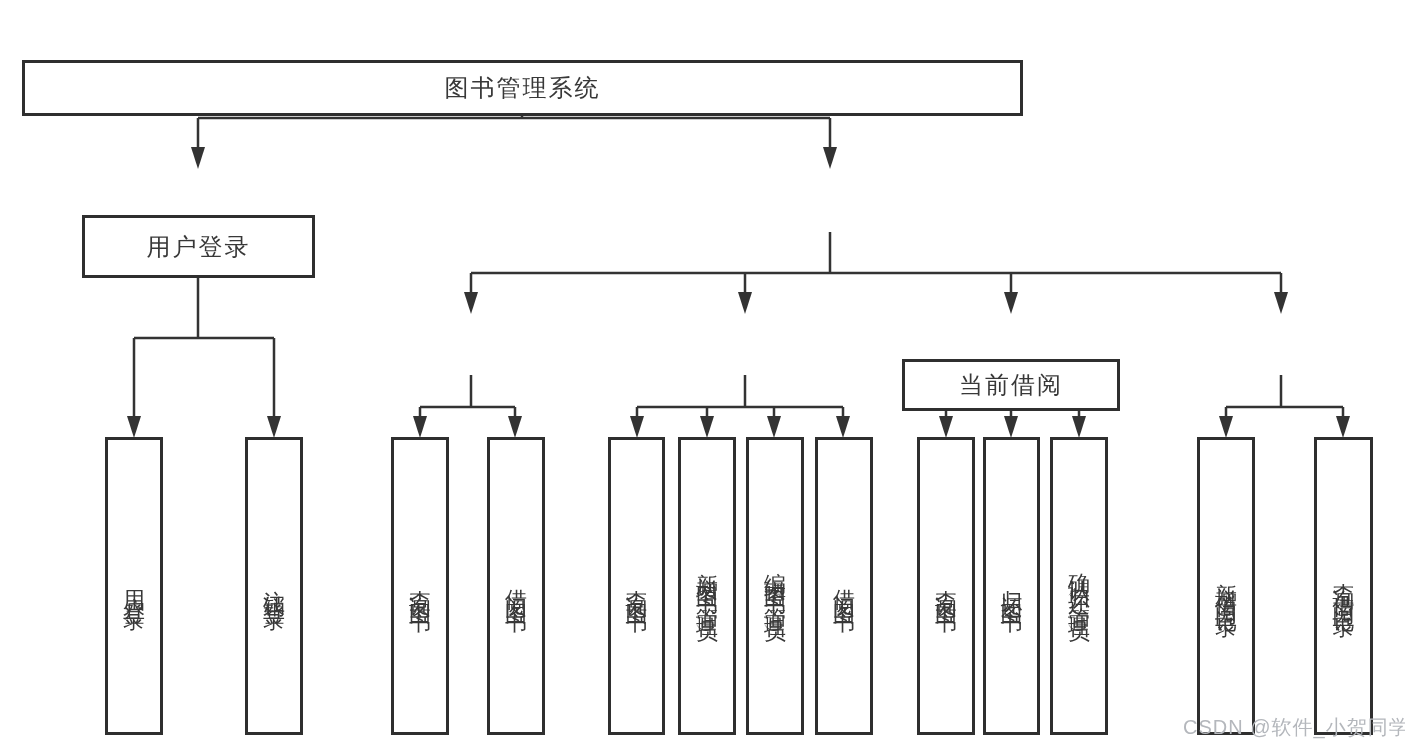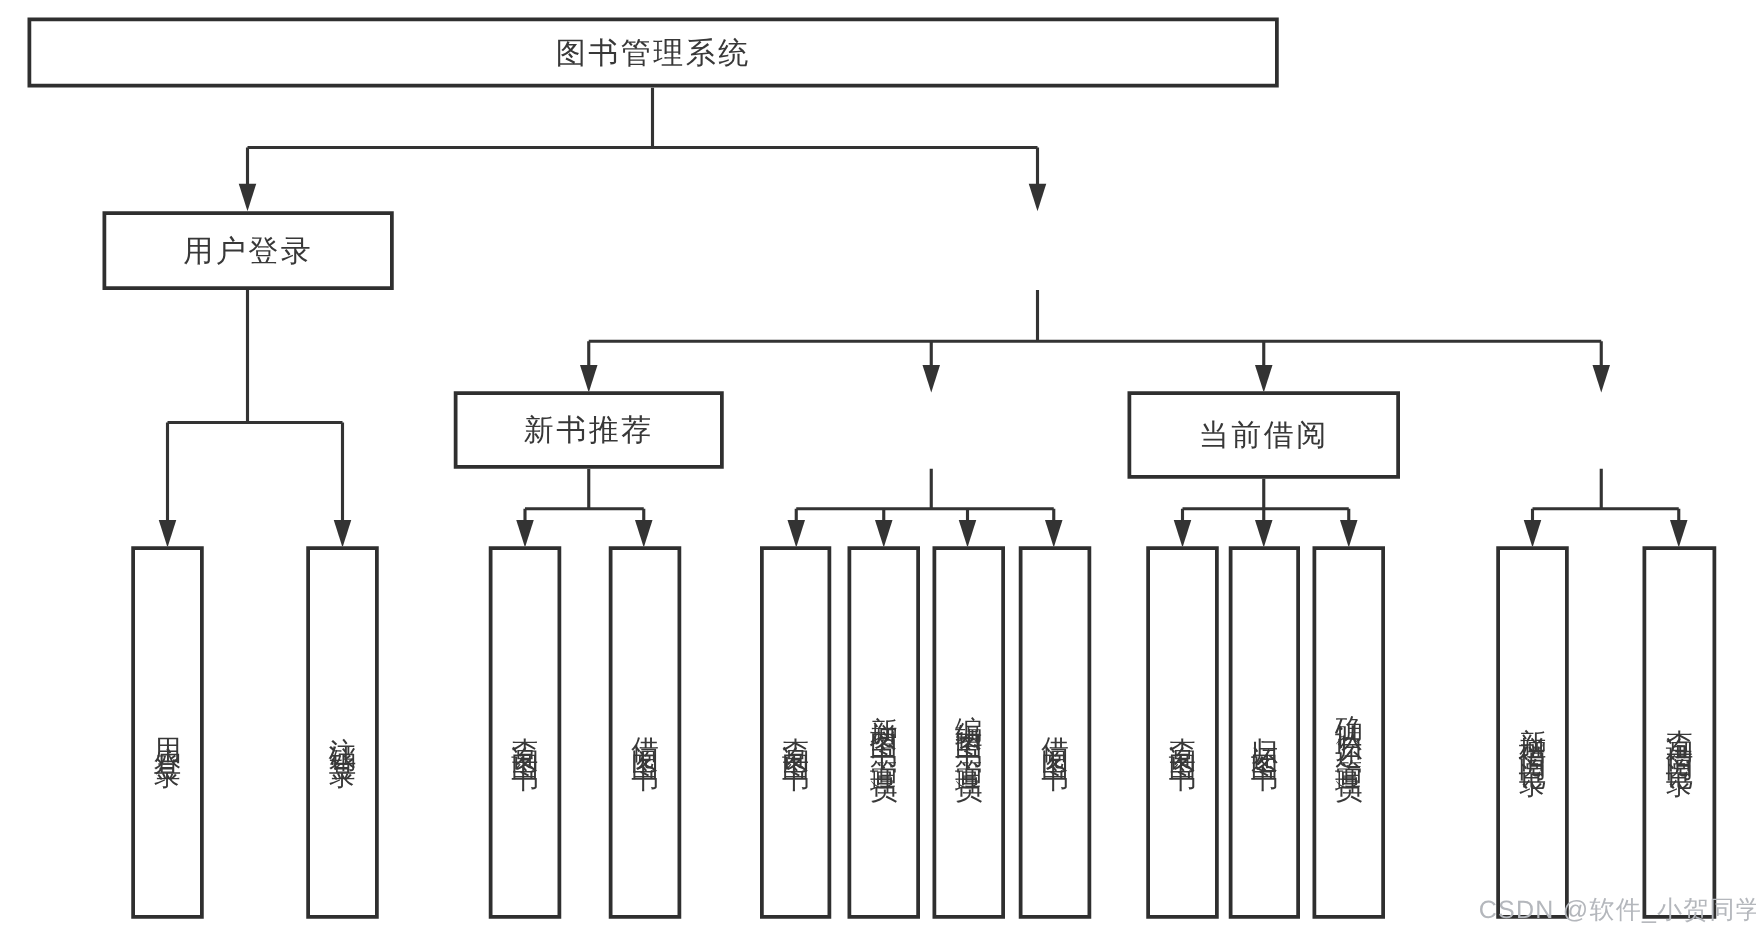--- a/index.html
+++ b/index.html
@@ -24,21 +24,21 @@
   .node{
     position:absolute;
     box-sizing:border-box;
     background:var(--fill);
     border:3px solid var(--border);
     color:var(--text);
     display:flex;align-items:center;justify-content:center;
     z-index:1;
     text-align:center;
   }
-  .h{font-size:24px;letter-spacing:2px;white-space:nowrap;}
+  .h{font-size:24px;letter-spacing:2px;white-space:nowrap;margin-top:46px;}
   .v{
     writing-mode:vertical-rl;
     text-orientation:mixed;
     font-size:22px;
     letter-spacing:7px;
     line-height:1.1;
   }
   .watermark{
     position:absolute;
     left:1183px;top:714px;
@@ -87,22 +87,21 @@
 
     <path d="M1281 375 V407 M1226 407 H1343 M1226 407 V419 M1343 407 V419"></path>
     <polygon points="1219,416 1233,416 1226,438"></polygon>
     <polygon points="1336,416 1350,416 1343,438"></polygon>
   </svg>
 
   <div class="node h" style="left:22px;top:14px;width:1001px;height:56px">图书管理系统</div>
 
   <div class="node h" style="left:82px;top:169px;width:233px;height:63px">用户登录</div>
 
-  <div class="node h" style="left:363px;top:313px;width:216px;height:62px">新书推荐</div>
-  <div class="node h" style="left:902px;top:313px;width:218px;height:70px">当前借阅</div>
+  <div class="node h" style="left:902px;top:313px;width:218px;height:52px">当前借阅</div>
 
   <div class="node v" style="left:105px;top:437px;width:58px;height:298px">用户登录</div>
   <div class="node v" style="left:245px;top:437px;width:58px;height:298px">注销登录</div>
 
   <div class="node v" style="left:391px;top:437px;width:58px;height:298px">查询图书</div>
   <div class="node v" style="left:487px;top:437px;width:58px;height:298px">借阅图书</div>
 
   <div class="node v" style="left:608px;top:437px;width:57px;height:298px">查询图书</div>
   <div class="node v" style="left:678px;top:437px;width:58px;height:298px">新增图书（管理员）</div>
   <div class="node v" style="left:746px;top:437px;width:58px;height:298px">编辑图书（管理员）</div>

